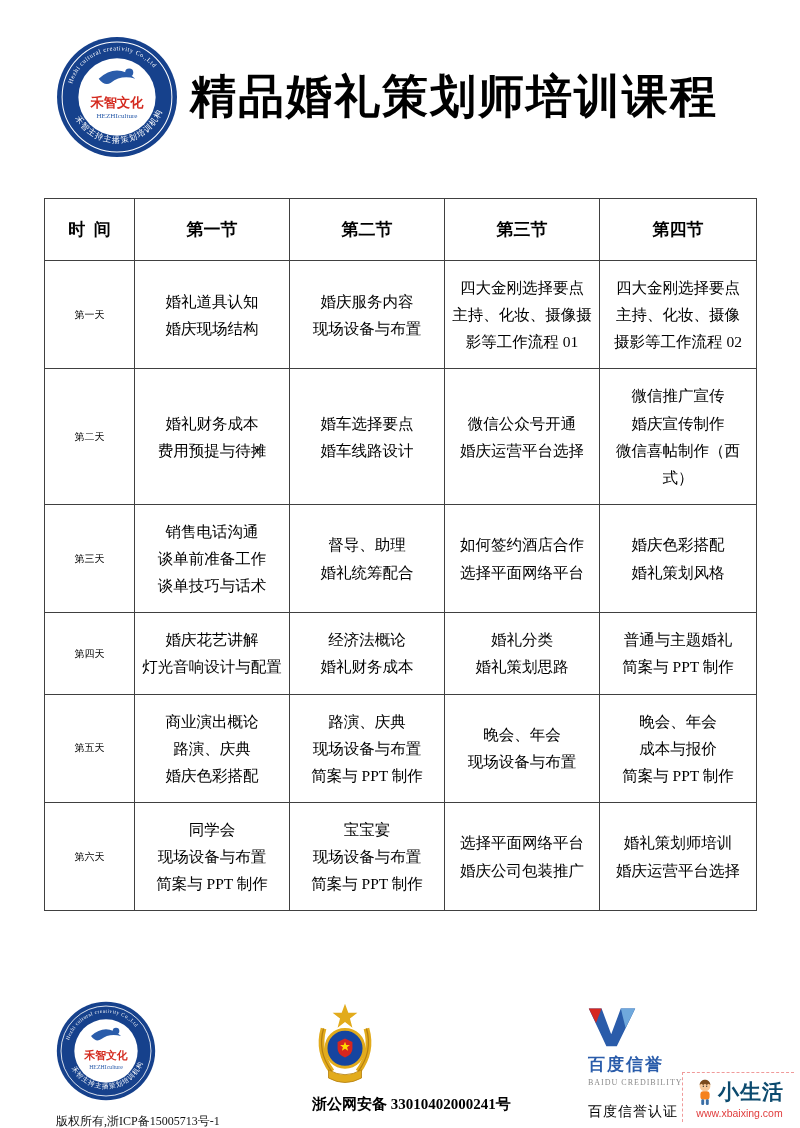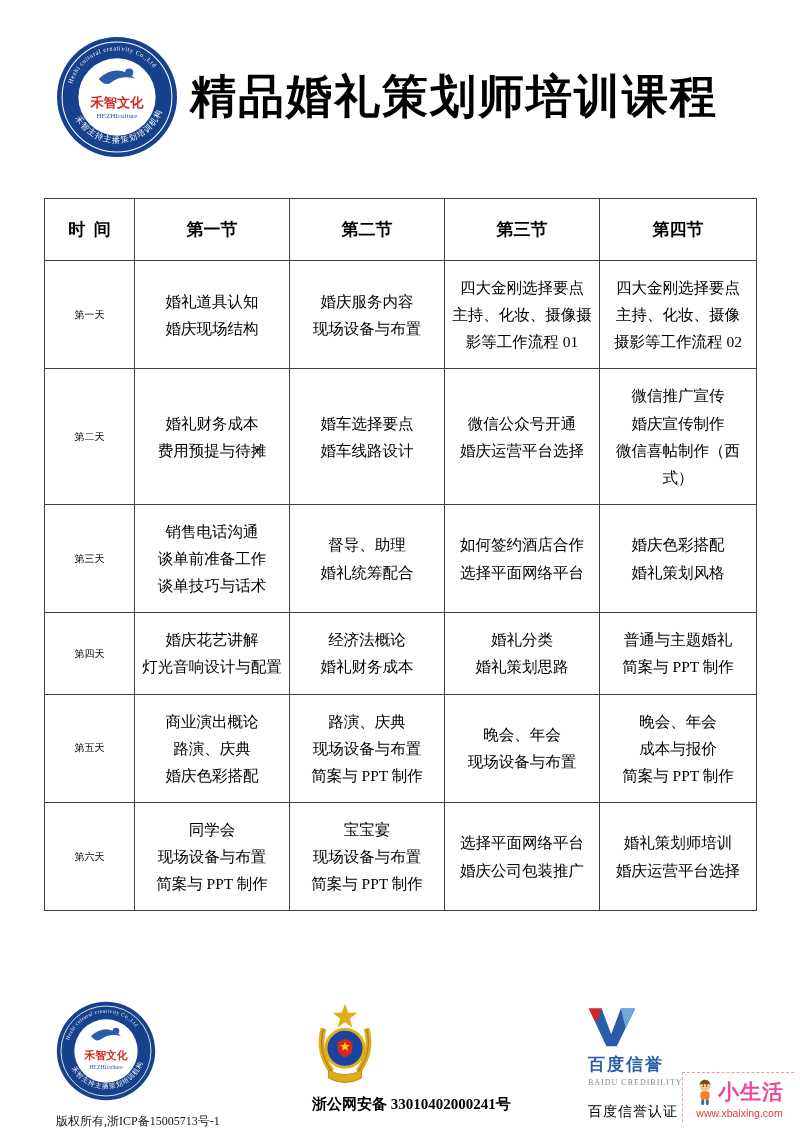--- a/index.html
+++ b/index.html
@@ -49,21 +49,21 @@
   .baidu-cert { font-size:14px; color:#000; margin-top:16px; letter-spacing:1px; }
   
   .watermark {
     position:absolute; right:6px; bottom:6px; text-align:center;
     border-top:1px dashed #f09a9a; border-left:1px dashed #f09a9a;
     padding:5px 10px 3px 12px; background:#fff;
     font-family:"Liberation Sans","DejaVu Sans",sans-serif;
   }
   .wm-row { display:flex; align-items:center; justify-content:center; }
   .wm-mascot { width:20px; height:27px; margin-right:3px; }
-  .wm-name { font-size:21px; font-weight:bold; color:#ec4899; letter-spacing:1px; }
+  .wm-name { font-size:21px; font-weight:bold; color:#0c4a6e; letter-spacing:1px; }
   .wm-url { font-size:10.5px; color:#e03c3c; margin-top:1px; display:block; text-decoration:none; }
   .hidden-defs { position:absolute; width:0; height:0; overflow:hidden; }
 </style>
 </head>
 <body>
 
 <svg class="hidden-defs" aria-hidden="true">
   <defs>
     <symbol id="hezhi-logo" viewBox="0 0 120 120">
       <circle cx="60" cy="60" r="59" fill="#16418c"></circle>

